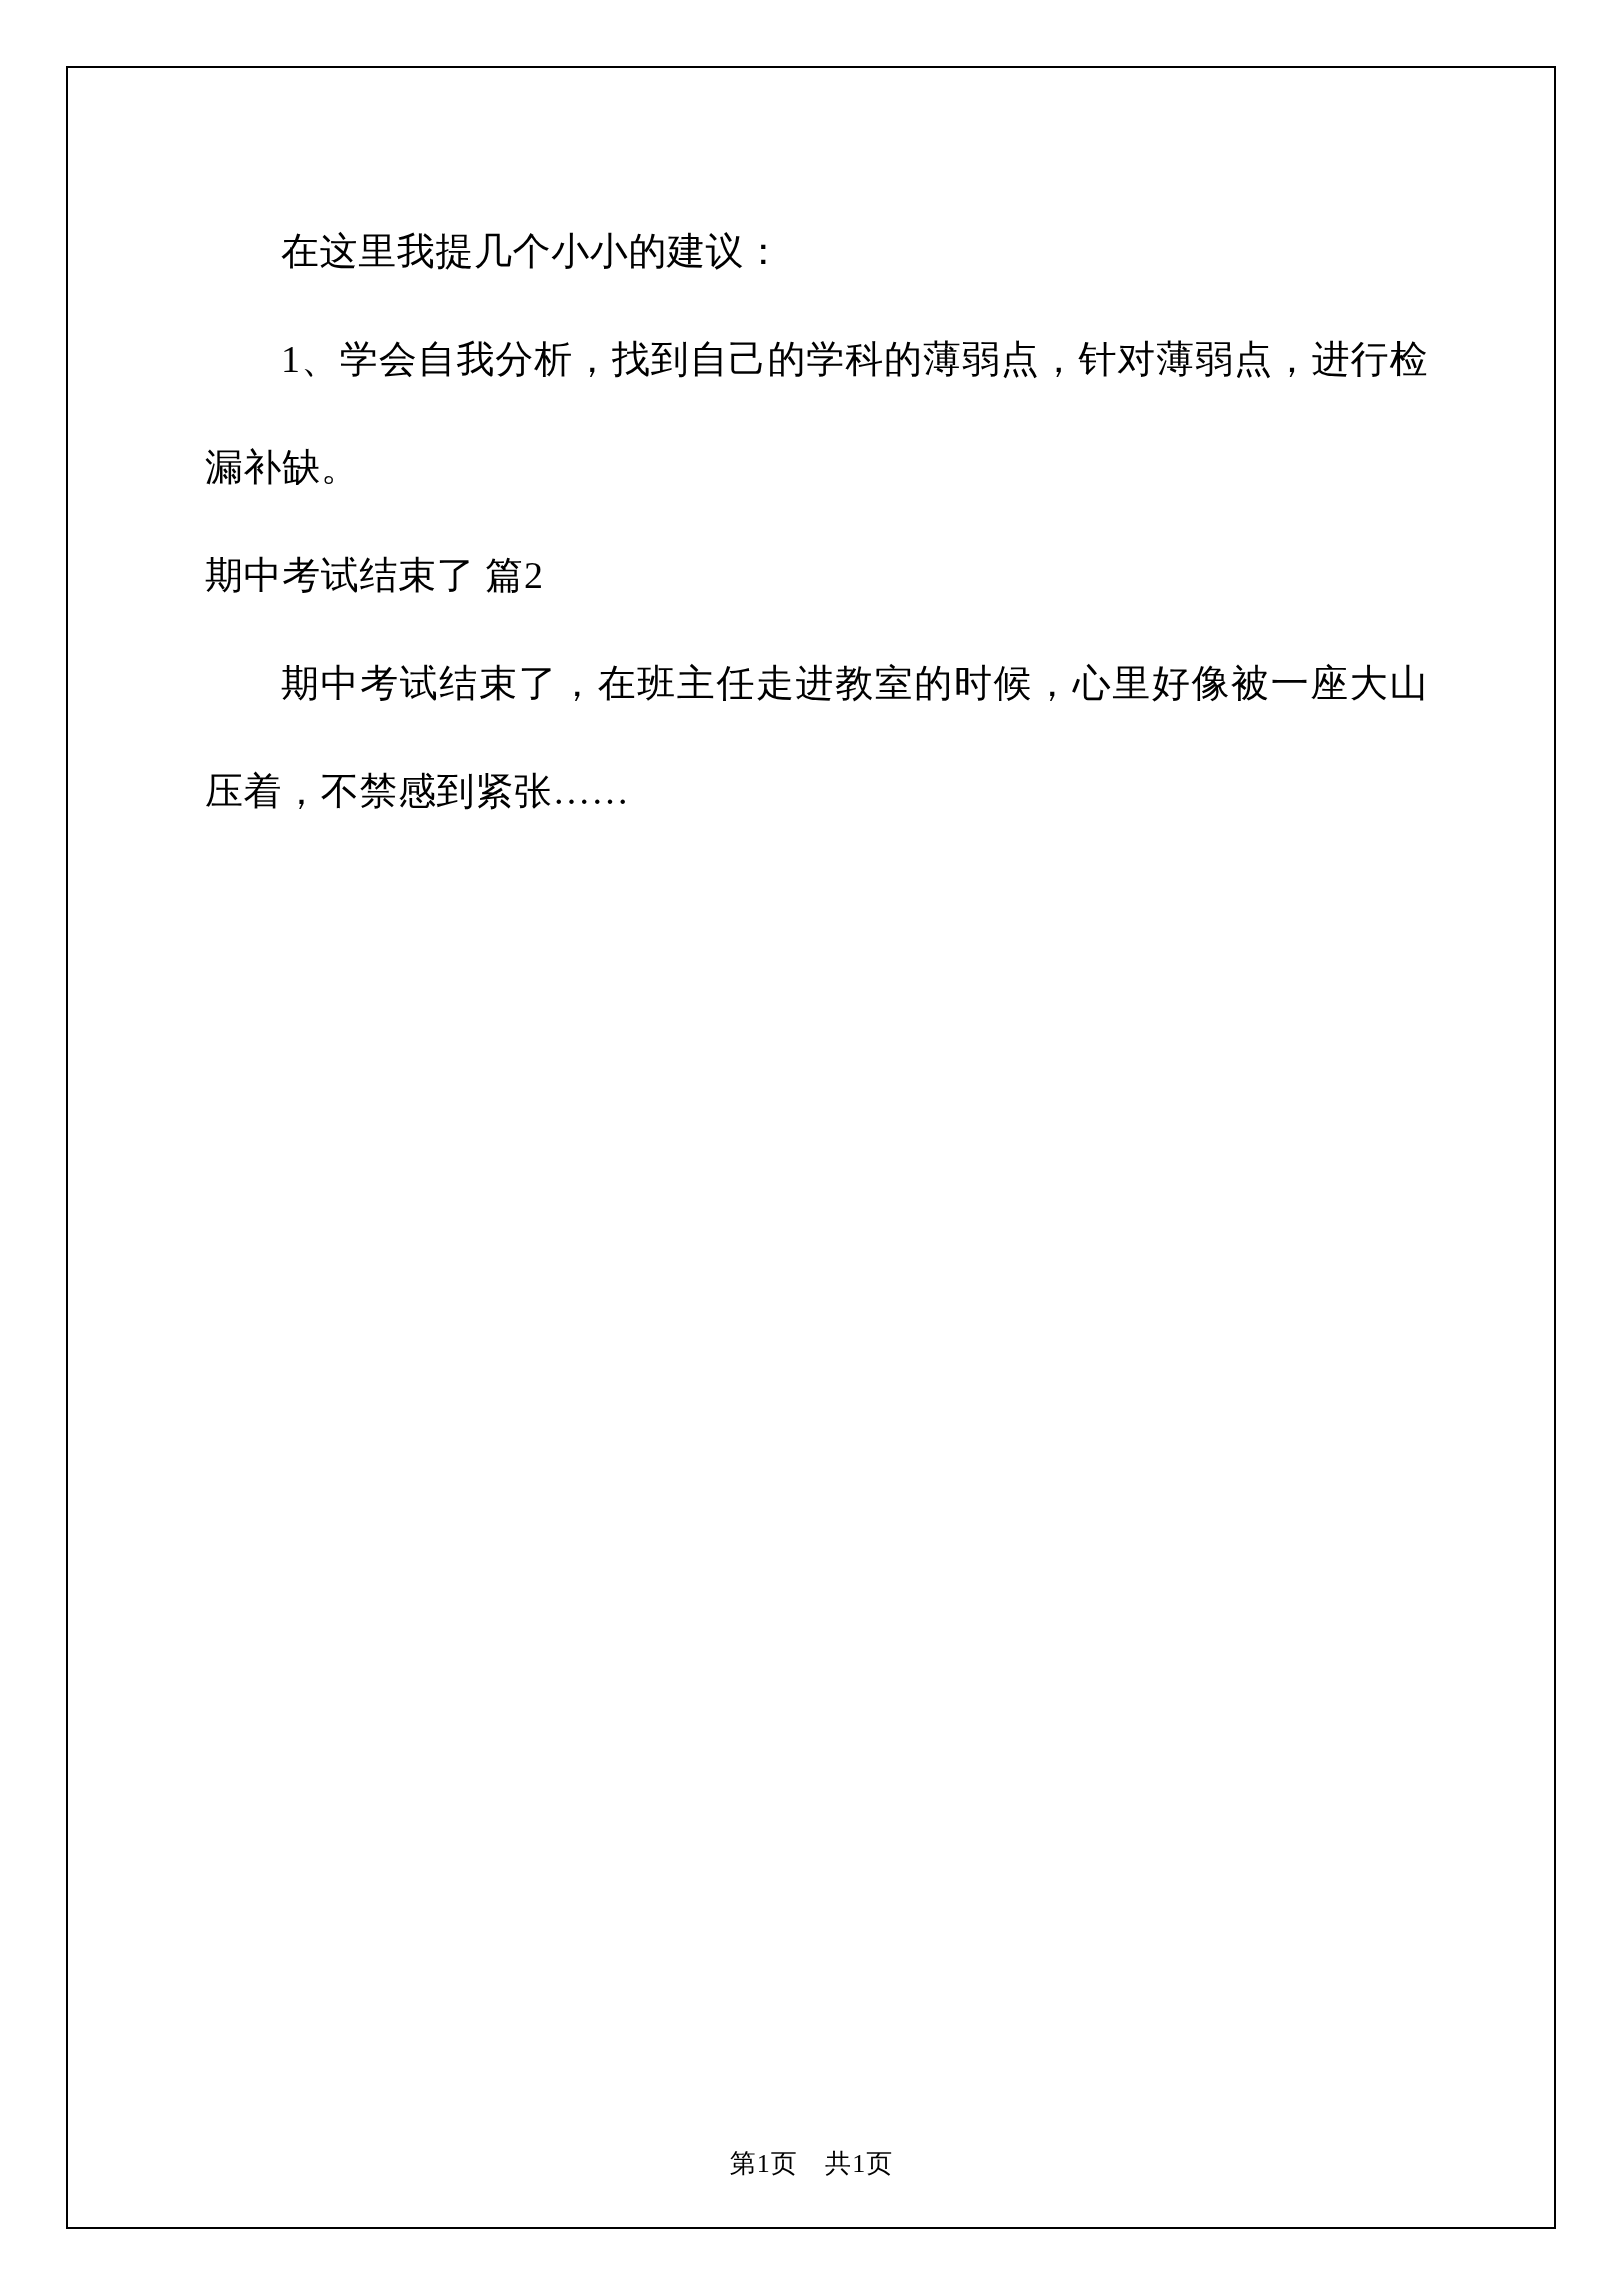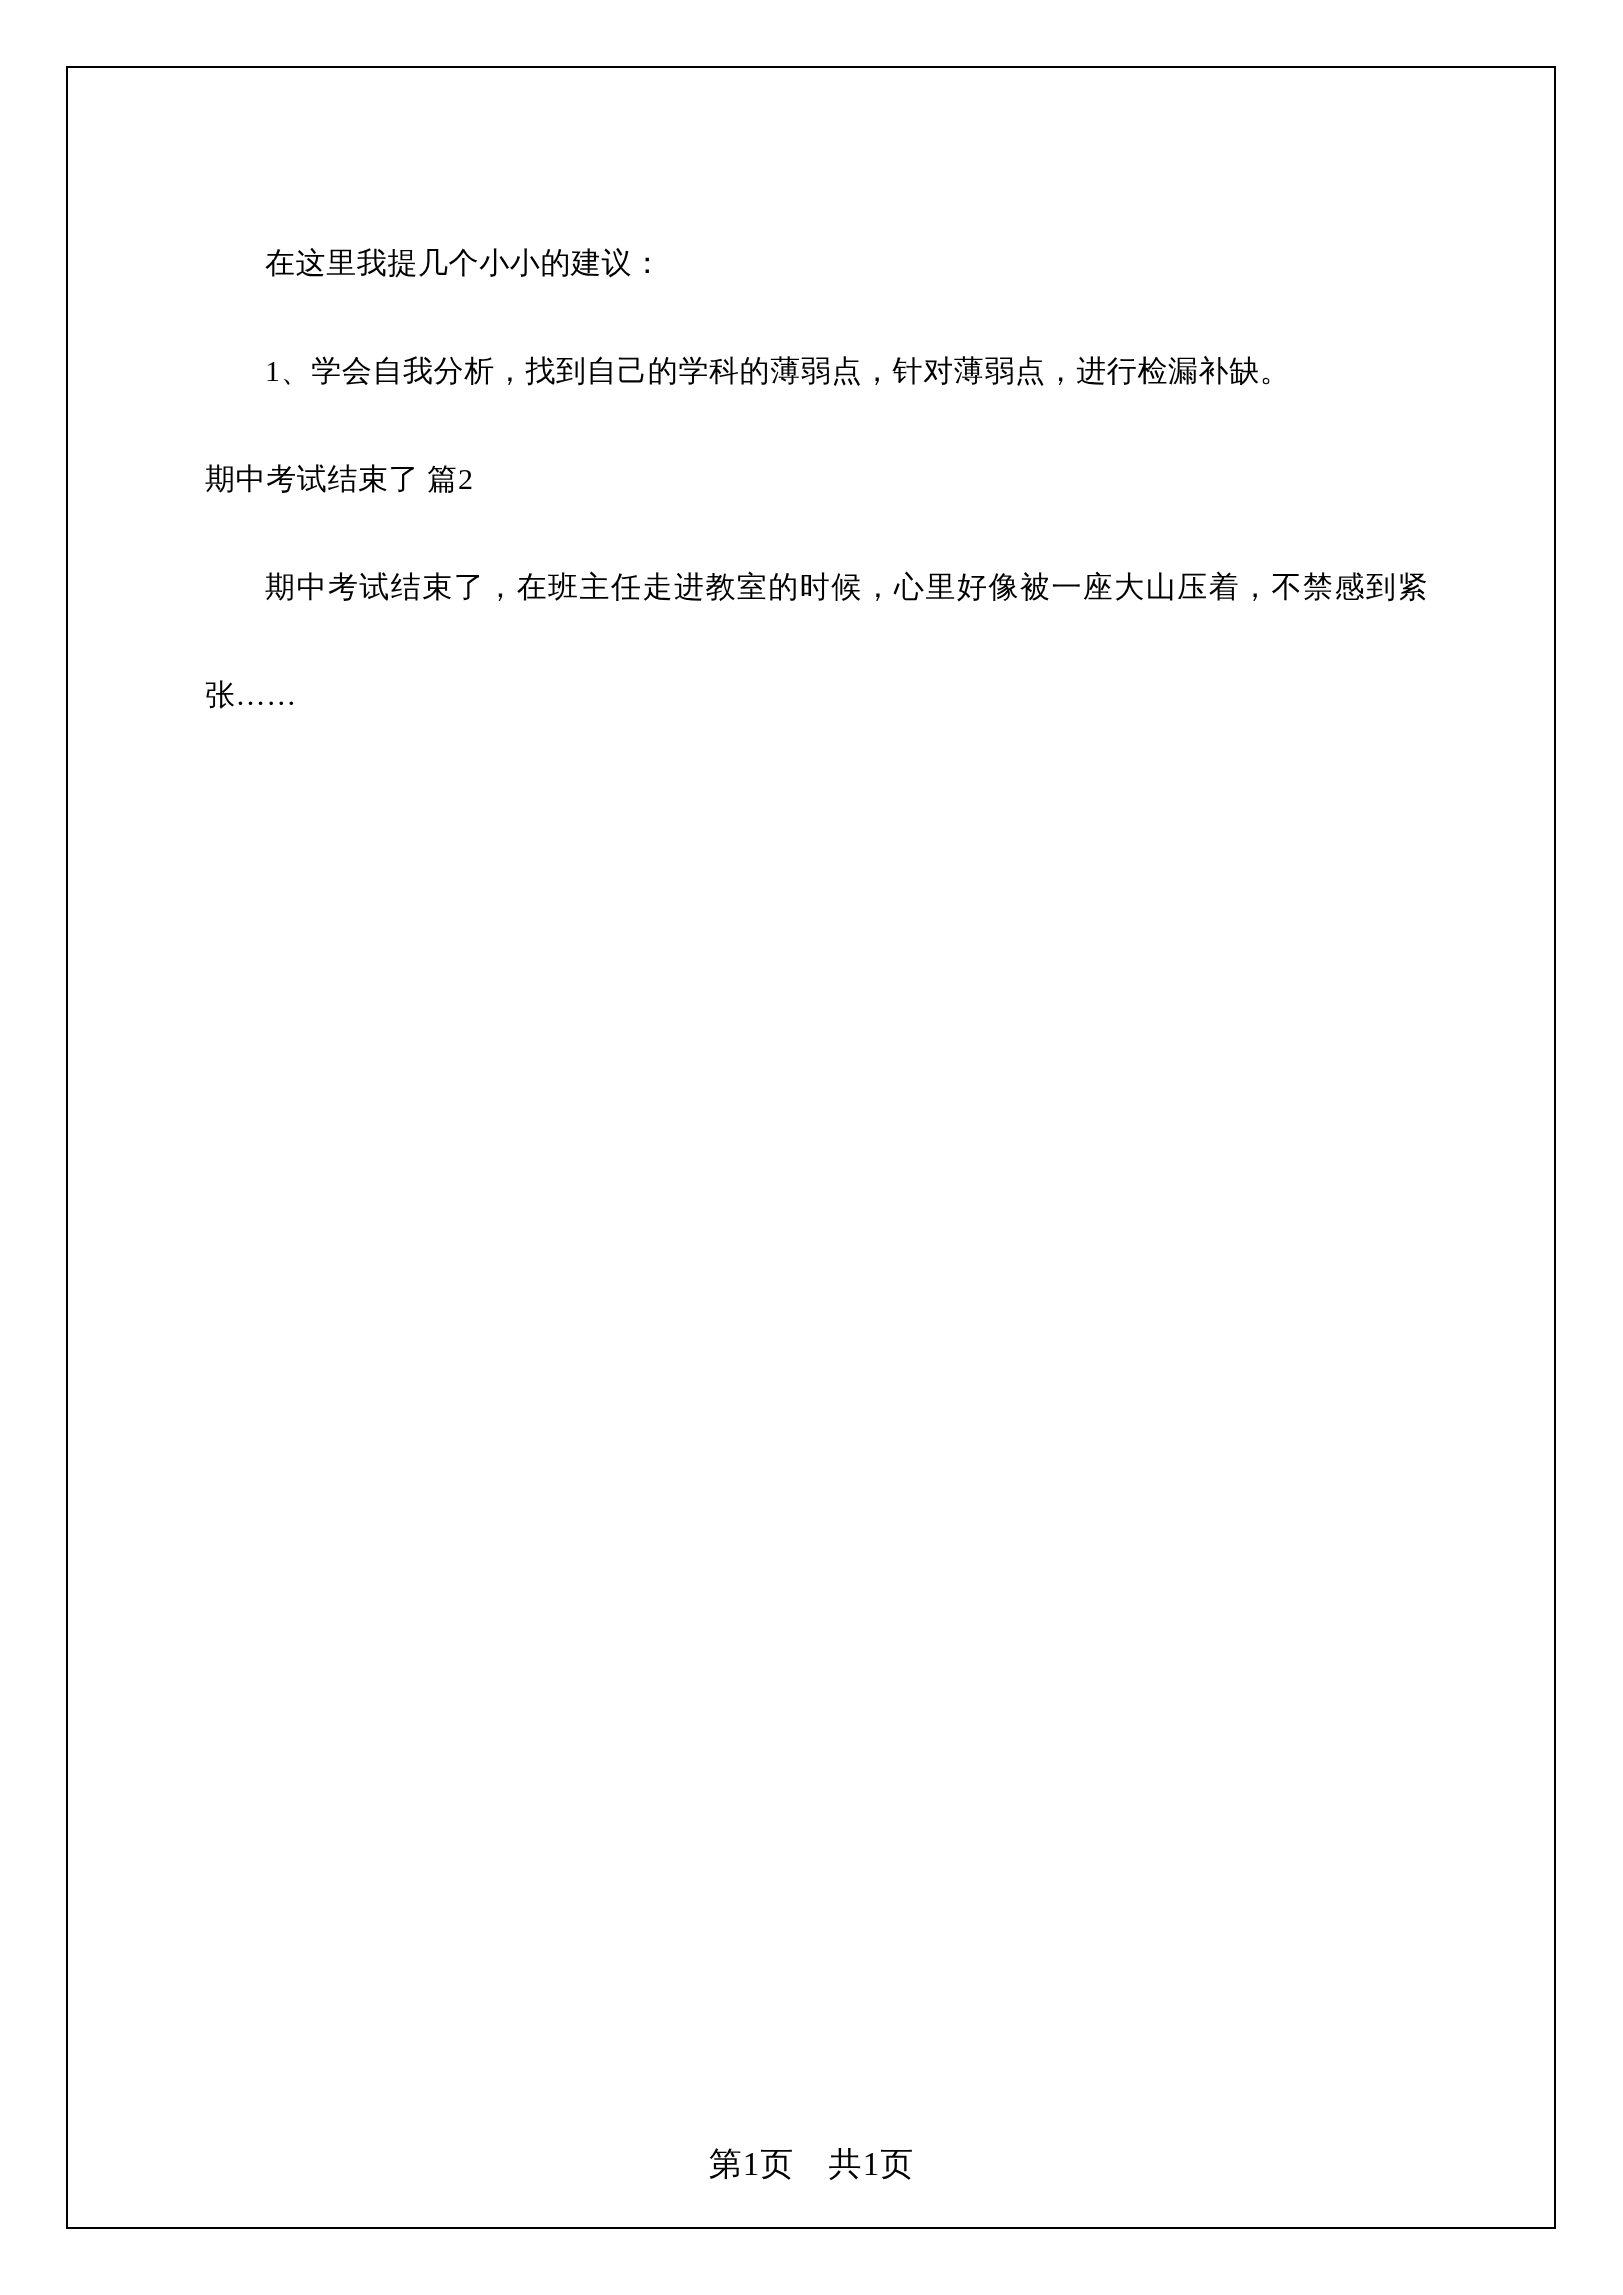--- a/index.html
+++ b/index.html
@@ -21,42 +21,42 @@
     top: 66px;
     width: 1490px;
     height: 2163px;
     border: 2.2px solid #000000;
     box-sizing: border-box;
     background: transparent;
   }
   .doc-body {
     position: absolute;
     left: 205px;
-    top: 209px;
+    top: 197px;
     width: 1223px;
-    font-size: 30px;
+    font-size: 38px;
     line-height: 108px;
     letter-spacing: 0.6px;
     text-align: justify;
     text-justify: inter-ideograph;
   }
   .doc-body p {
     margin: 0;
     padding: 0;
   }
   .doc-body p.indent {
     text-indent: 2em;
   }
   .page-footer {
     position: absolute;
     left: 0;
     top: 2147px;
     width: 1623px;
     text-align: center;
-    font-size: 33px;
+    font-size: 26px;
     line-height: 34px;
     letter-spacing: 1.1px;
   }
 </style>
 </head>
 <body>
 
 <div class="page-border"></div>
 
 <div class="doc-body">

